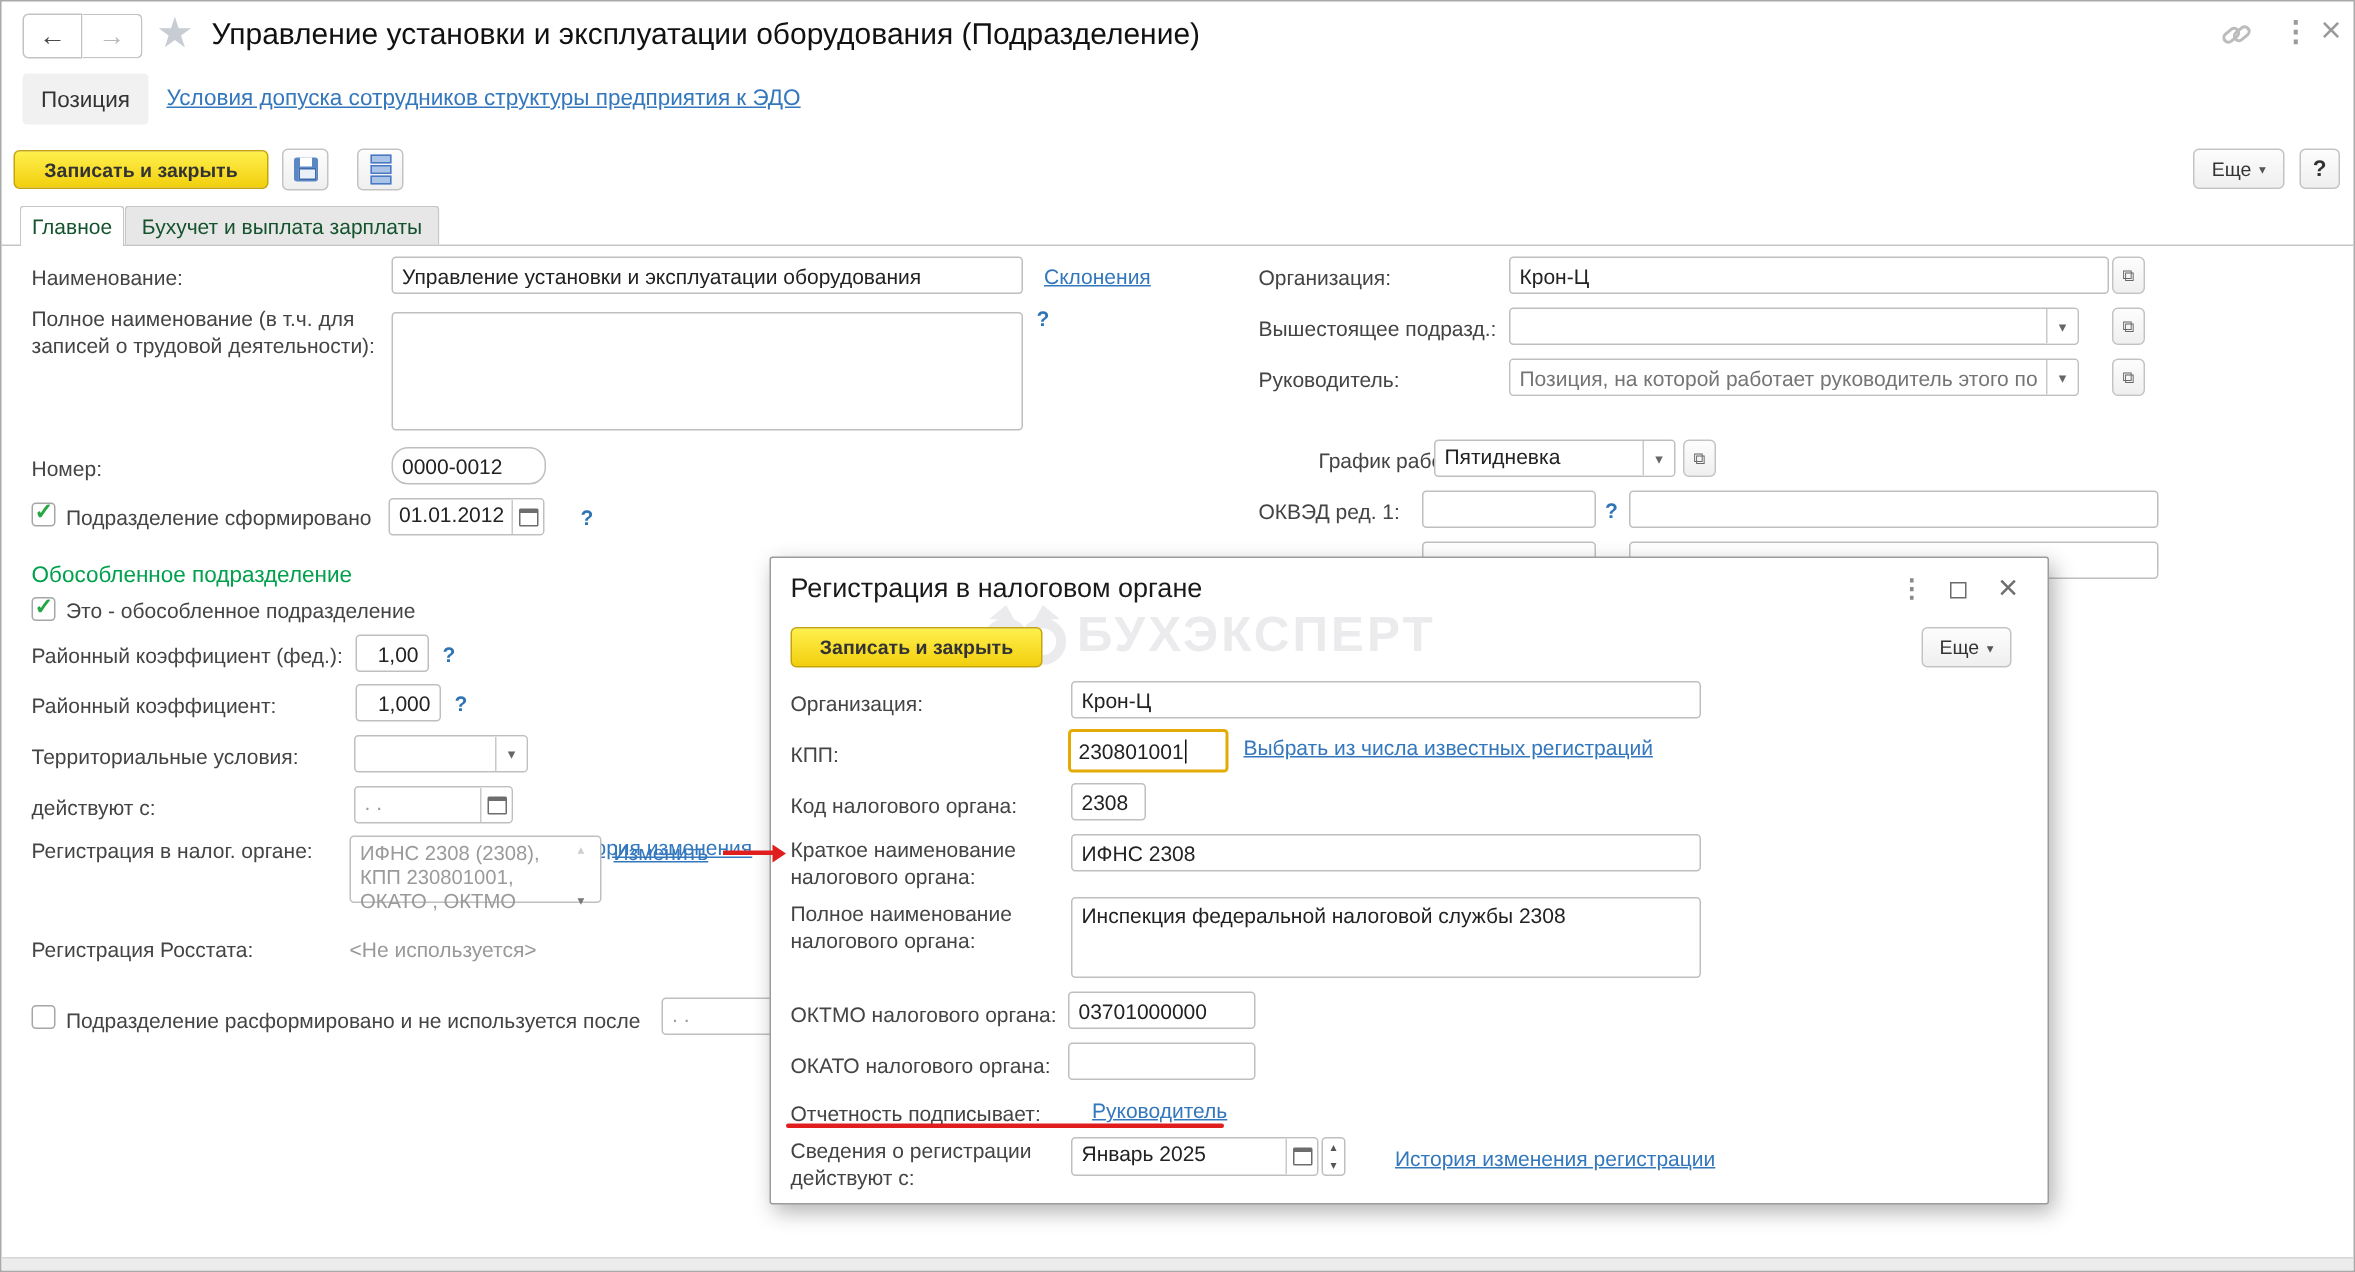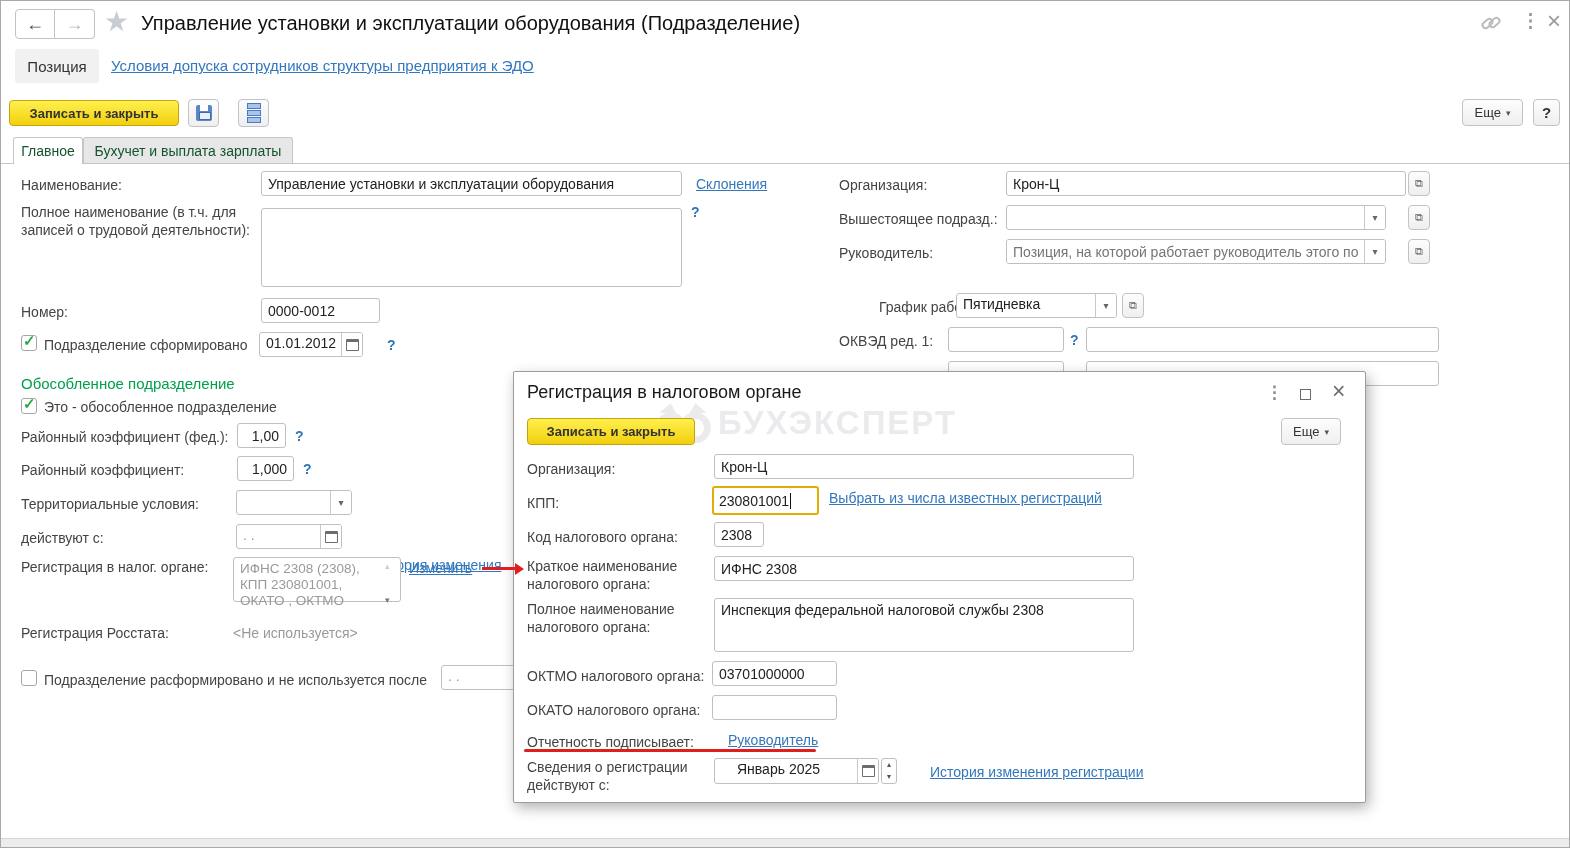--- a/index.html
+++ b/index.html
@@ -120,21 +120,21 @@
 
   <div class="lbl" style="left:20px;top:176px;">Наименование:</div>
   <input class="inp" style="left: 260px; top: 170px; width: 421px;" value="Управление установки и эксплуатации оборудования">
   <a class="link" style="left:695px;top:175px;">Склонения</a>
 
   <div class="lbl" style="left:20px;top:203px;width:238px;">Полное наименование (в т.ч. для записей о трудовой деятельности):</div>
   <textarea class="inp" style="left: 260px; top: 207px; width: 421px; height: 79px;"></textarea>
   <div class="help" style="left:690px;top:203px;">?</div>
 
   <div class="lbl" style="left:20px;top:303px;">Номер:</div>
-  <input class="inp" style="left: 260px; top: 297px; width: 119px;" value="0000-0012">
+  <input class="inp" style="left: 260px; top: 297px; width: 103px; border-radius: 11px;" value="0000-0012">
 
   <div class="cb" style="left:20px;top:334px;">
       <span class="mark">✓</span>
     </div>
   <div class="lbl" style="left:43px;top:336px;">Подразделение сформировано</div>
   <div class="field" style="left:258px;top:331px;width:104px;height:25px;">
     <span class="txt">01.01.2012</span>
     <span class="seg">
         <span class="cal"></span>
       </span>
@@ -288,21 +288,21 @@
     <input class="inp" style="left: 198px; top: 289px; width: 125px;" value="03701000000">
 
     <div class="d-lbl" style="left:13px;top:329px;">ОКАТО налогового органа:</div>
     <input class="inp" style="left: 198px; top: 323px; width: 125px;" value="">
 
     <div class="d-lbl" style="left:13px;top:361px;">Отчетность подписывает:</div>
     <a class="link" style="left:214px;top:360px;">Руководитель</a>
     <div class="red-line" style="left:10px;top:377px;width:292px;"></div>
 
     <div class="d-lbl" style="left:13px;top:386px;width:180px;">Сведения о регистрации действуют с:</div>
-    <div class="field" style="left:200px;top:386px;width:165px;height:26px;padding-left:16px;">
+    <div class="field" style="left:200px;top:386px;width:165px;height:26px;">
       <span class="txt">Январь 2025</span>
       <span class="seg">
           <span class="cal"></span>
         </span>
     </div>
     <div class="spin" style="left:367px;top:386px;">
       <span>▴</span>
       <span>▾</span>
     </div>
     <a class="link" style="left:416px;top:392px;">История изменения регистрации</a>

